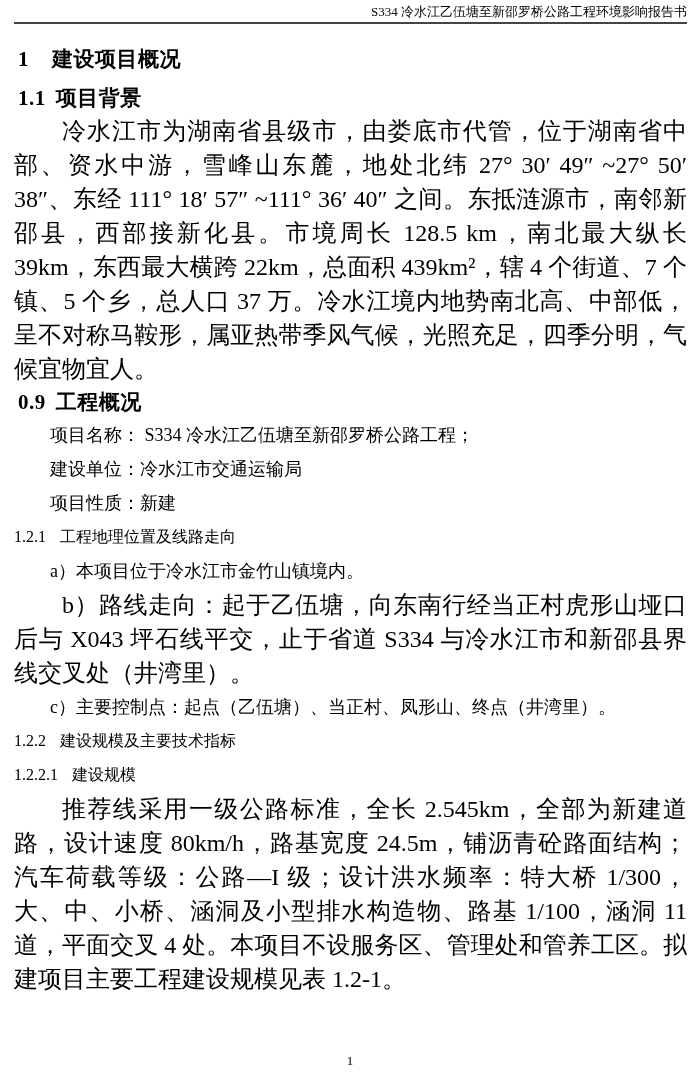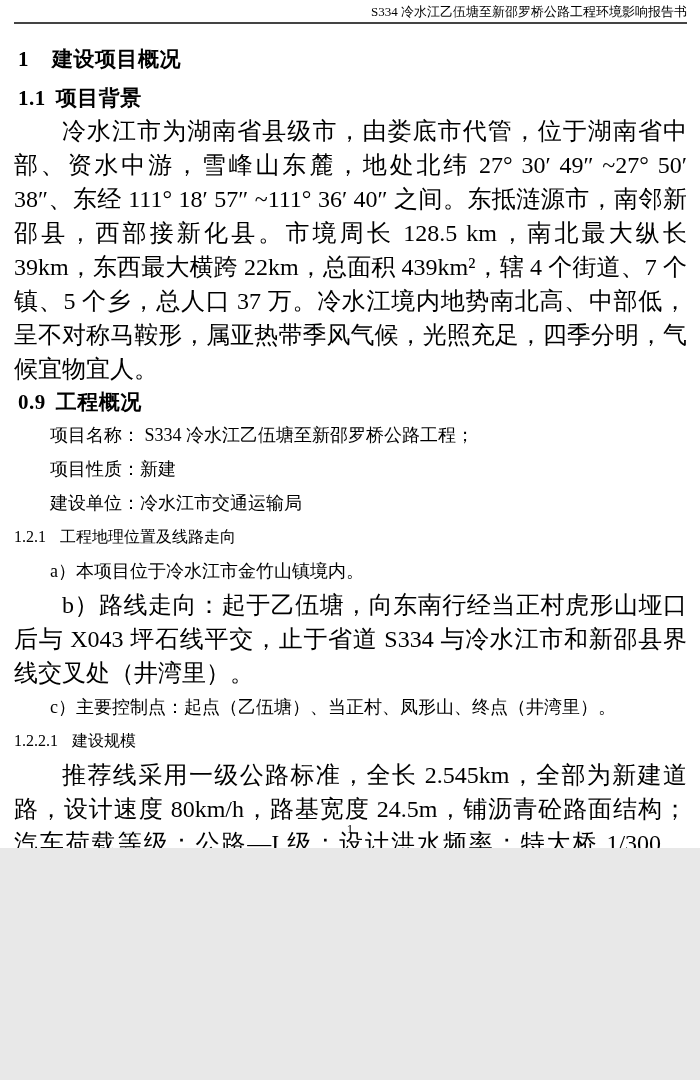--- a/index.html
+++ b/index.html
@@ -1,19 +1,19 @@
 <!DOCTYPE html>
 <html lang="zh"><head>
 <meta charset="utf-8">
 <style>
   html, body { margin: 0; padding: 0; background: #e8e8e8; }
   .page {
     position: relative;
     width: 700px;
-    height: 848px;
+    height: 1080px;
     margin: 0 auto;
     background: #ffffff;
     box-sizing: border-box;
     padding: 4px 13px 8px 14px;
     font-family: "Liberation Serif", "DejaVu Serif", serif;
     color: #000000;
     overflow: hidden;
   }
   .header { border-bottom: 2px solid #444444; padding-bottom: 3px; }
   .header-title {
@@ -91,34 +91,37 @@
 
   <p class="para" style="margin-top:2px;">冷水江市为湖南省县级市，由娄底市代管，位于湖南省中部、资水中游，雪峰山东麓，地处北纬 27° 30′ 49″ ~27° 50′ 38″、东经 111° 18′ 57″ ~111° 36′ 40″ 之间。东抵涟源市，南邻新邵县，西部接新化县。市境周长 128.5 km，南北最大纵长 39km，东西最大横跨 22km，总面积 439km²，辖 4 个街道、7 个镇、5 个乡，总人口 37 万。冷水江境内地势南北高、中部低，呈不对称马鞍形，属亚热带季风气候，光照充足，四季分明，气候宜物宜人。</p>
 
 
   <h2 class="h-main h3-sp">
     <span class="h-num num-norm">0.9</span><span>工程概况</span>
   </h2>
 
   <p class="line">项目名称： S334 冷水江乙伍塘至新邵罗桥公路工程；</p>
 
+  <p class="line">建设单位：冷水江市交通运输局</p>
+
   <p class="line">项目性质：新建</p>
-
-  <p class="line">建设单位：冷水江市交通运输局</p>
 
   <h3 class="h-sub">
     <span class="h-num">1.2.1</span><span>工程地理位置及线路走向</span>
   </h3>
 
   <p class="line">a）本项目位于冷水江市金竹山镇境内。</p>
 
   <p class="para">b）路线走向：起于乙伍塘，向东南行经当正村虎形山垭口后与 X043 坪石线平交，止于省道 S334 与冷水江市和新邵县界线交叉处（井湾里）。</p>
 
   <p class="line">c）主要控制点：起点（乙伍塘）、当正村、凤形山、终点（井湾里）。</p>
 
+  <h3 class="h-sub">
+    <span class="h-num">1.2.2</span><span>建设规模及主要技术指标</span>
+  </h3>
 
   <h3 class="h-sub">
     <span class="h-num">1.2.2.1</span><span>建设规模</span>
   </h3>
 
   <p class="para">推荐线采用一级公路标准，全长 2.545km，全部为新建道路，设计速度 80km/h，路基宽度 24.5m，铺沥青砼路面结构；汽车荷载等级：公路—I 级；设计洪水频率：特大桥 1/300，大、中、小桥、涵洞及小型排水构造物、路基 1/100，涵洞 11 道，平面交叉 4 处。本项目不设服务区、管理处和管养工区。拟建项目主要工程建设规模见表 1.2-1。</p>
 
   <div class="page-num">1</div>
 
 </div>

